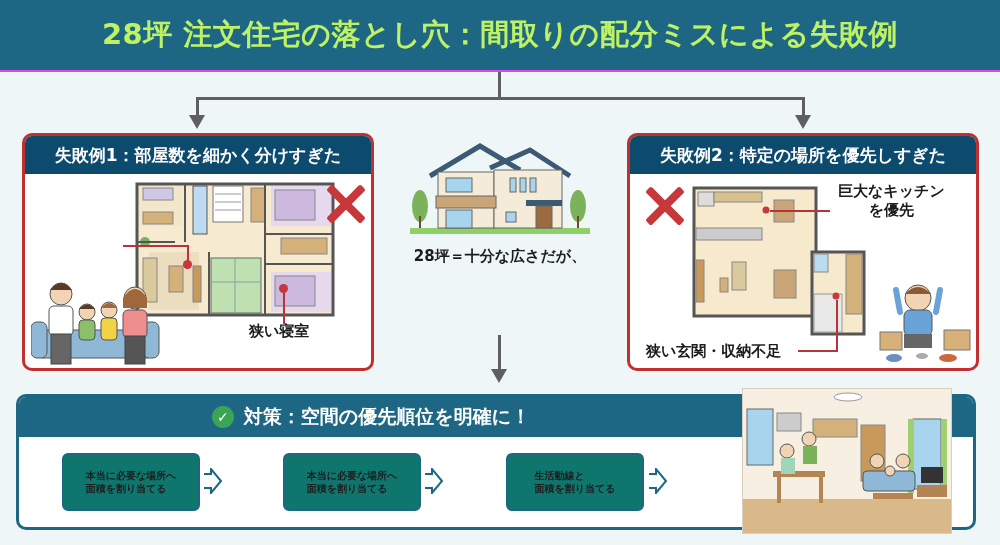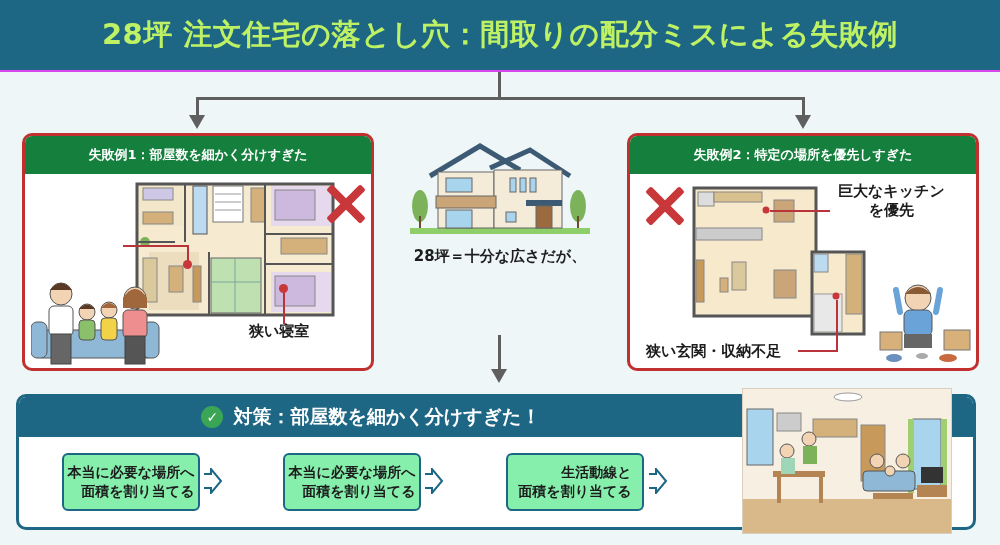--- a/index.html
+++ b/index.html
@@ -22,23 +22,23 @@
     position: absolute; width: 0; height: 0;
     border-left: 8px solid transparent; border-right: 8px solid transparent;
     border-top: 14px solid #5f5f5f;
   }
   .fail-card {
     position: absolute; top: 133px; width: 352px; height: 238px;
     background: #fff; border: 3px solid #c12f2f; border-radius: 10px;
     overflow: hidden;
   }
   .fail-card .hdr {
-    background: #15803d; color: #fff; height: 38px;
+    background: #0c4a6e; color: #fff; height: 38px;
     display: flex; align-items: center; justify-content: center;
-    font-size: 13px; font-weight: bold;
+    font-size: 17px; font-weight: bold;
   }
   .fail-card .body { position: relative; height: 197px; }
   .xmark { position: absolute; width: 40px; height: 40px; }
   .xmark::before, .xmark::after {
     content: ""; position: absolute; left: 17px; top: -4px;
     width: 8px; height: 48px; background: #c8373a; border-radius: 2px;
   }
   .xmark::before { transform: rotate(45deg); }
   .xmark::after { transform: rotate(-45deg); }
   .label { position: absolute; font-size: 15px; font-weight: bold; line-height: 1.25; }
@@ -55,23 +55,23 @@
     display: flex; align-items: center; justify-content: center;
     font-size: 19px; font-weight: bold; padding-right: 250px;
   }
   .check {
     width: 22px; height: 22px; border-radius: 50%; background: #3aa655;
     display: inline-flex; align-items: center; justify-content: center;
     margin-right: 10px; color: #fff; font-size: 14px;
   }
   .step {
     position: absolute; top: 453px; width: 138px; height: 58px;
-    background: #86efac; border: 2px solid #1d6784; border-radius: 6px;
-    display: flex; align-items: center; justify-content: center; text-align: right;
-    font-size: 14px; font-weight: bold; line-height: 1.35;
+    background: #0f766e; border: 2px solid #1d6784; border-radius: 6px;
+    display: flex; align-items: center; justify-content: center; text-align: left;
+    font-size: 10px; font-weight: bold; line-height: 1.35;
   }
   .step-arrow { position: absolute; top: 468px; width: 20px; height: 26px; }
   .scene {
     position: absolute; left: 742px; top: 388px; width: 210px; height: 146px;
     background: #f6efe2; border: 1px solid #d8cfbf; overflow: hidden;
   }
 </style>
 </head>
 <body>
 
@@ -217,21 +217,21 @@
     </svg>
     <div class="label" style="left:16px;top:168px;">狭い玄関・収納不足</div>
     <div class="callout-line" style="left:168px;top:176px;width:40px;height:2px;"></div>
     <div class="callout-line" style="left:206px;top:126px;width:2px;height:52px;"></div>
   </div>
 </div>
 
 <div class="solution">
   <div class="hdr">
     <span class="check">✓</span>
-    <span>対策：部屋数を細かく分けすぎた！</span>
+    <span>対策：空間の優先順位を明確に！</span>
   </div>
 </div>
 
 <div class="step" style="left:62px;">
   <div>
     <div>本当に必要な場所へ</div>
     <div>面積を割り当てる</div>
   </div>
 </div>
 <svg class="step-arrow" style="left:203px;" viewBox="0 0 20 26">

